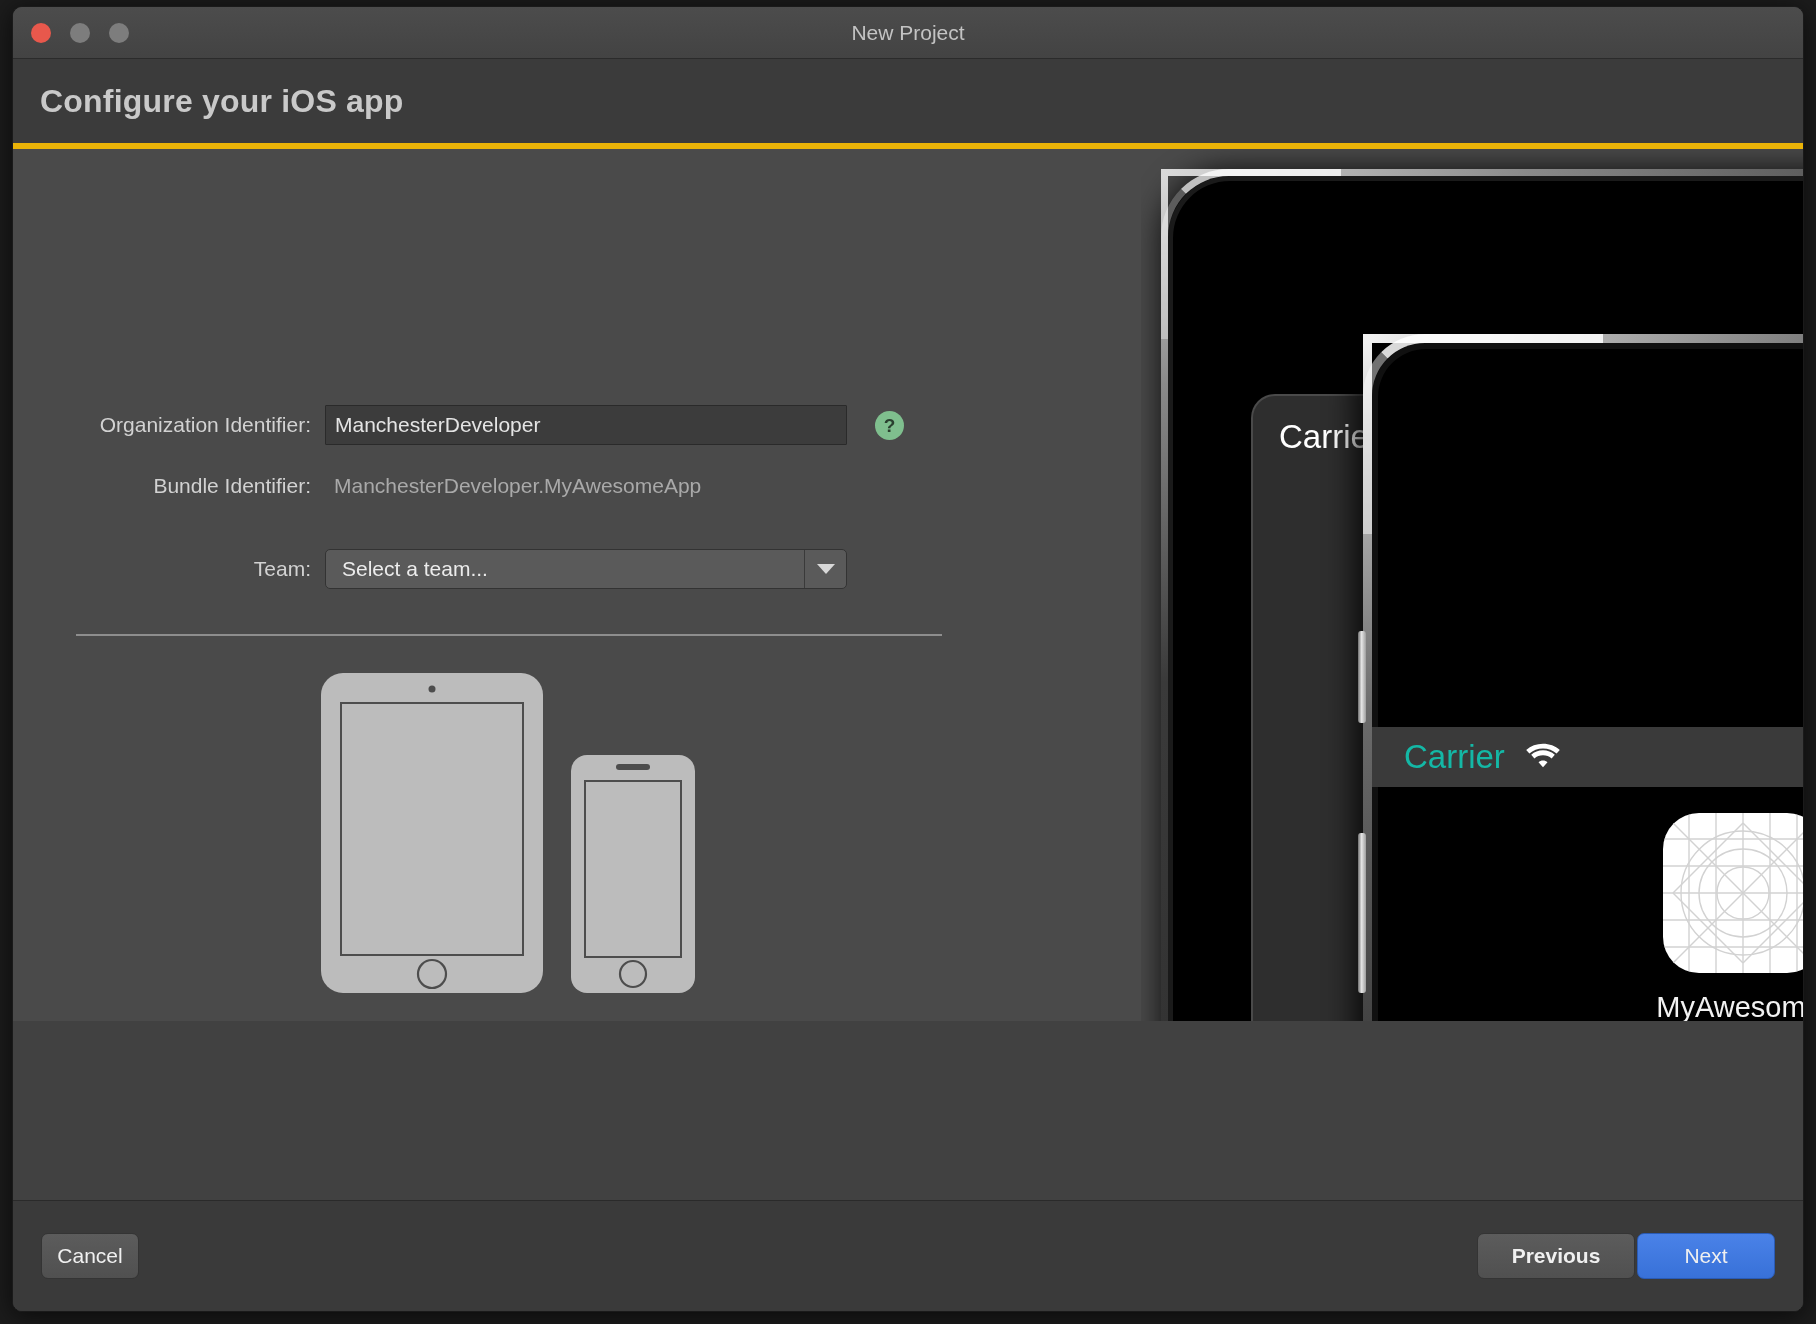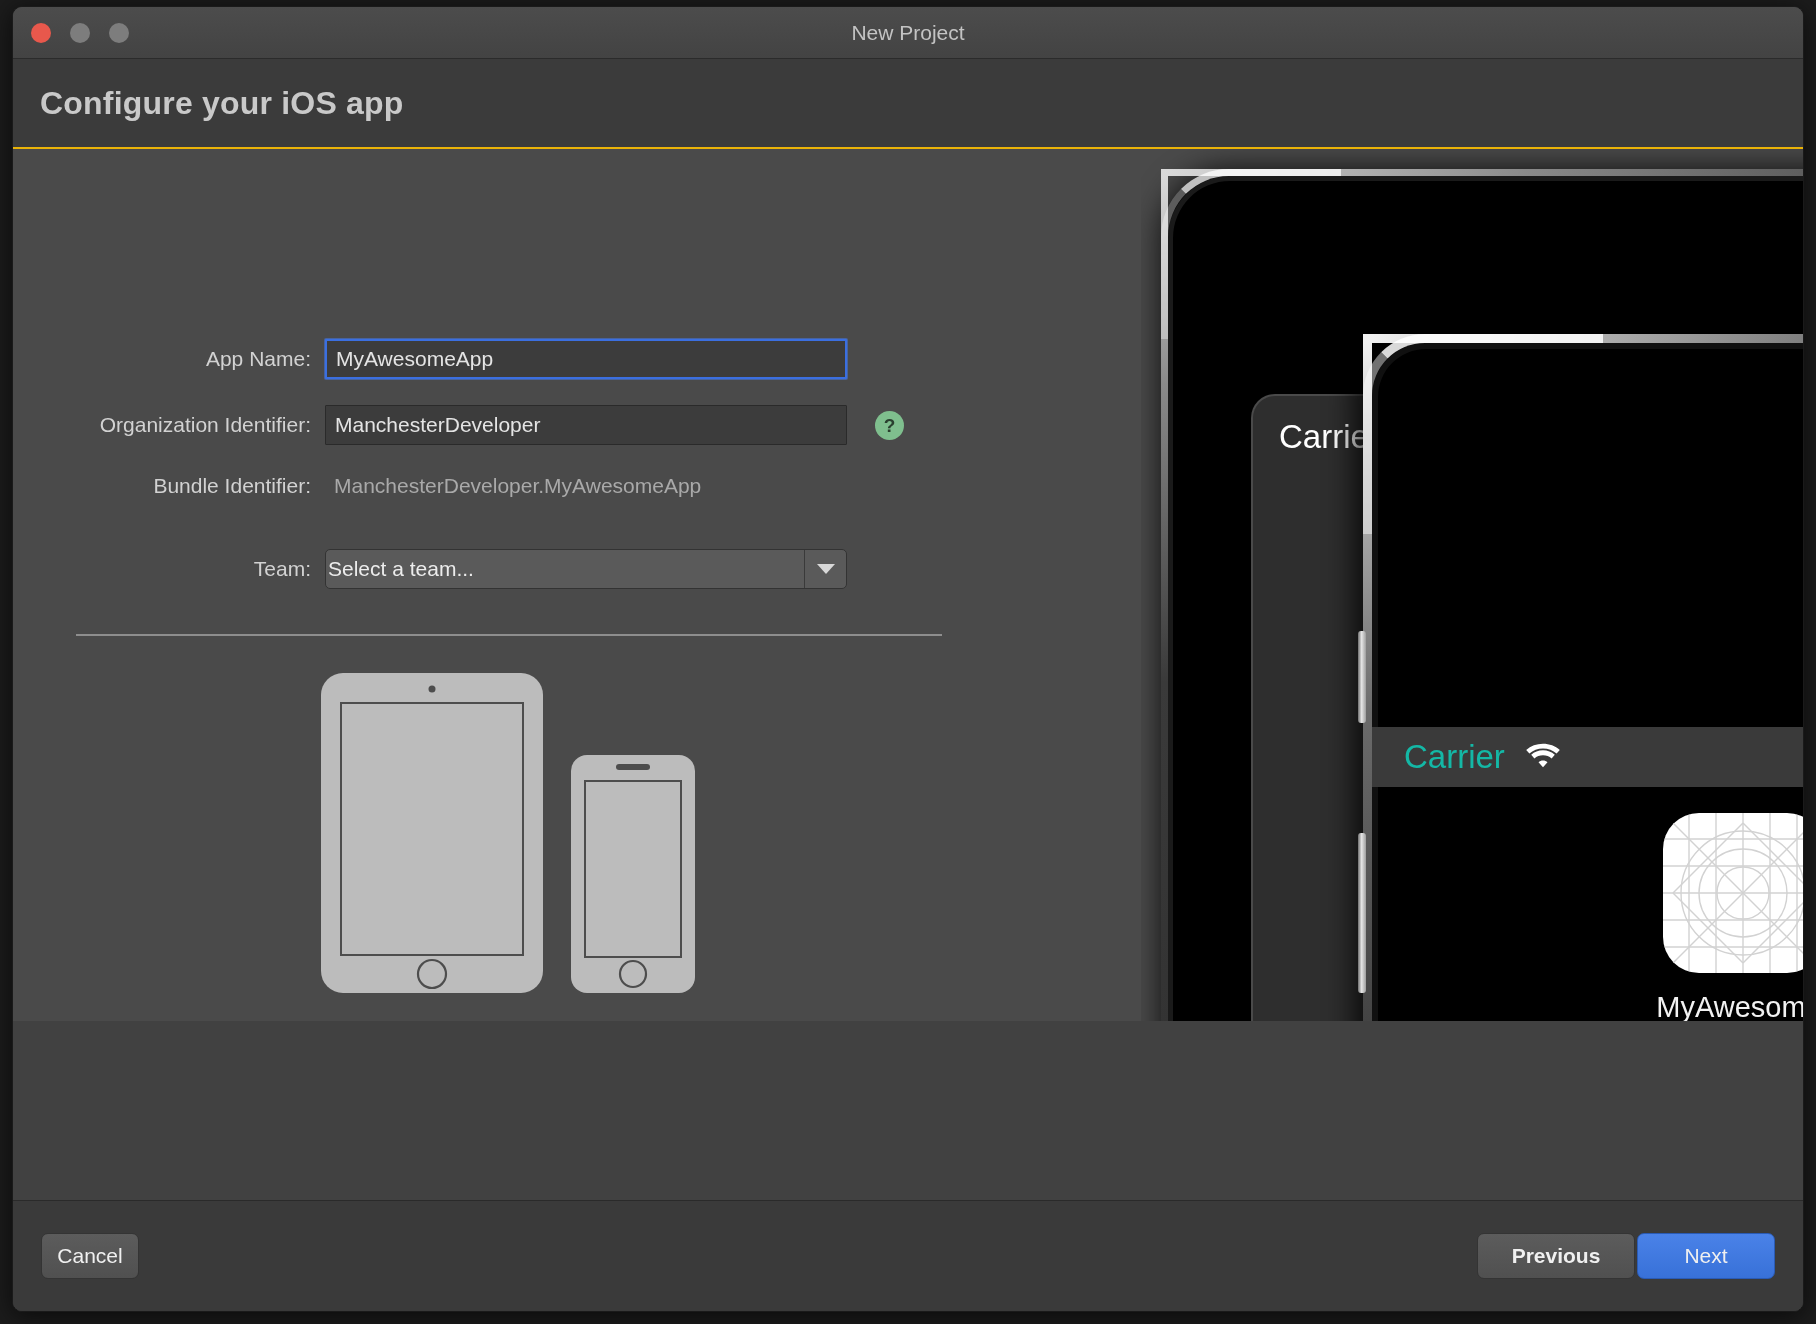--- a/index.html
+++ b/index.html
@@ -39,21 +39,21 @@
   .light.max   { background: #7d7d7d; }
   .win-title {
     line-height: 52px; text-align: center;
     font-size: 21px; color: #c3c3c3; font-weight: 400; border-radius: 9px;
   }
 
   
   .header {
     height: 90px;
     background: #3b3b3b;
-    border-bottom: 2px solid #eab308;
+    border-bottom: 6px solid #eab308;
     display: flex; align-items: center;
   }
   .header-title {
     margin-left: 27px;
     font-size: 32px; font-weight: bold;
     color: #c9c9c9;
     letter-spacing: .2px;
   }
 
   
@@ -109,21 +109,21 @@
 
   .popup {
     width: 522px; height: 40px;
     background: #5a5a5a;
     border: 1px solid #333;
     border-radius: 5px;
     display: flex; align-items: center;
     color: #ececec; font-size: 21px;
     overflow: hidden;
   }
-  .popup .val { flex: 1; padding-left: 2px; }
+  .popup .val { flex: 1; padding-left: 16px; }
   .popup .arrowbox {
     width: 42px; height: 100%;
     border-left: 1px solid #3a3a3a;
     display: flex; align-items: center; justify-content: center;
   }
   .caret {
     width: 0; height: 0;
     border-left: 9px solid transparent;
     border-right: 9px solid transparent;
     border-top: 10px solid #d8d8d8;
@@ -365,24 +365,20 @@
         <div class="dev-front-hl"></div>
         <div class="sbtn s1"></div>
         <div class="sbtn s2"></div>
 
       </div>
 
     </div>
 
     <div class="form-pane">
 
-      <div class="row" style="left:42px; top:190px;">
-        <div class="lbl">App Name:</div>
-        <div class="textfield focused">MyAwesomeApp</div>
-      </div>
 
       <div class="row" style="left:42px; top:325px;">
         <div class="lbl">Bundle Identifier:</div>
         <div class="statictext">ManchesterDeveloper.MyAwesomeApp</div>
       </div>
 
       <div class="row" style="left:42px; top:256px;">
         <div class="lbl">Organization Identifier:</div>
         <div class="textfield">ManchesterDeveloper</div>
         <div class="helpbtn">?</div>

